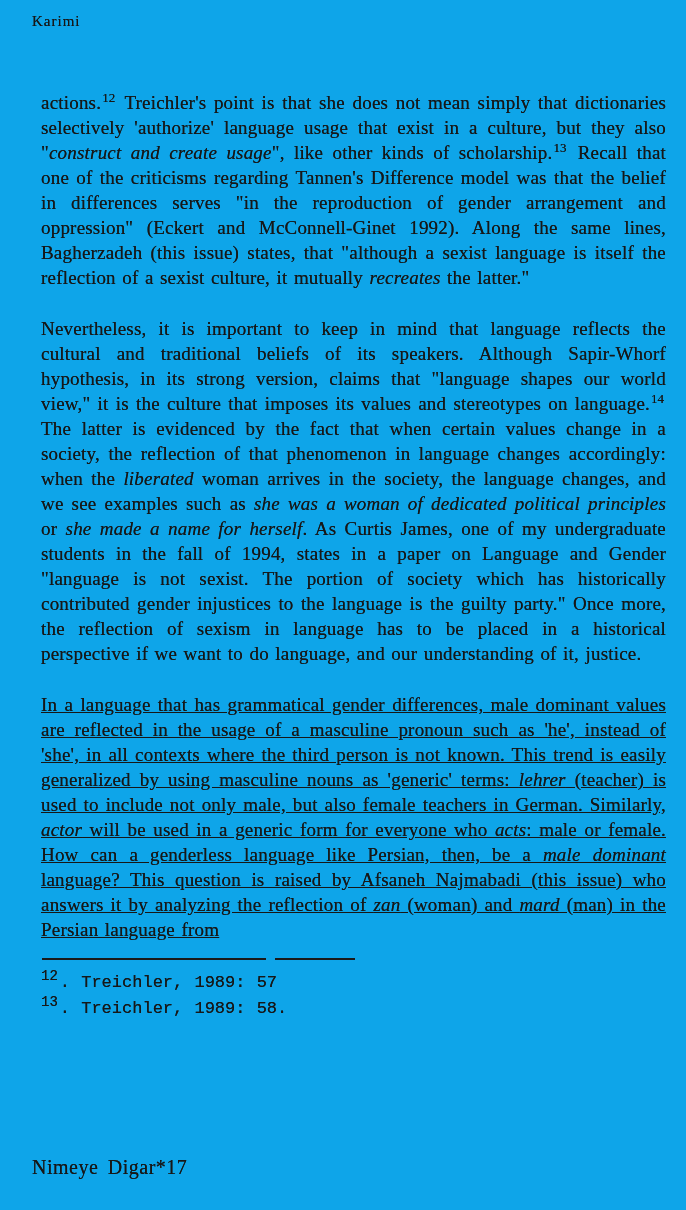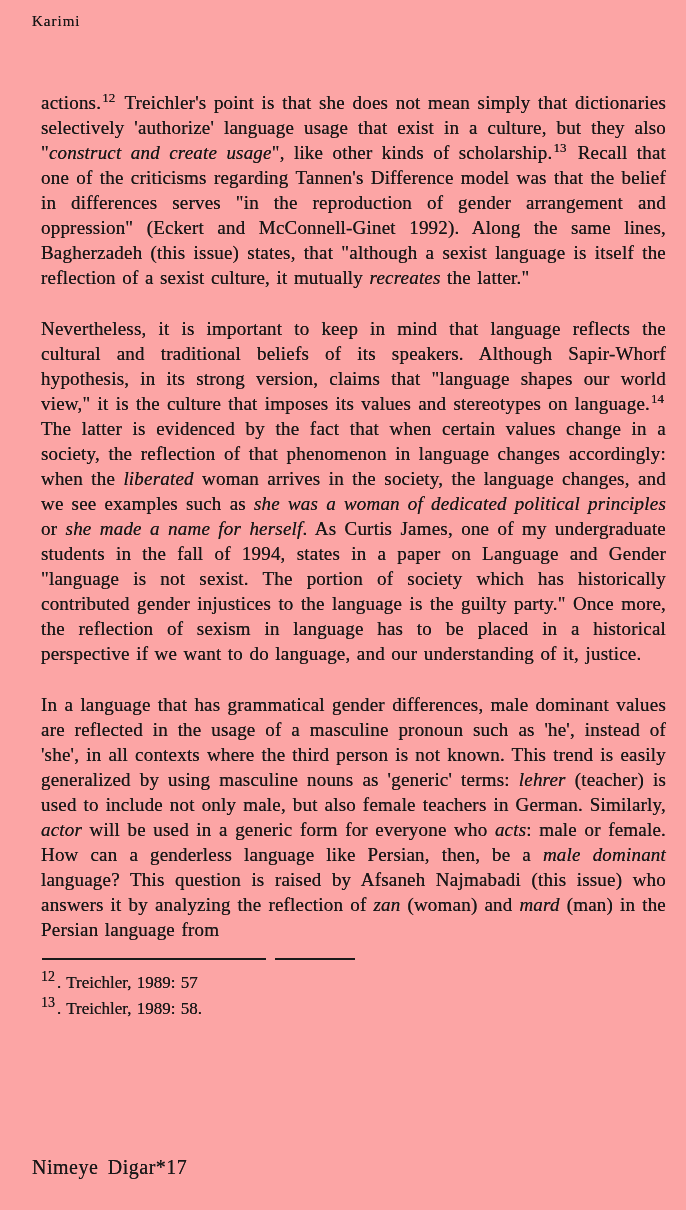--- a/index.html
+++ b/index.html
@@ -5,21 +5,21 @@
   html, body {
     margin: 0;
     padding: 0;
     background: #e8e8e8;
   }
   .page {
     position: relative;
     width: 686px;
     height: 1210px;
     margin: 0 auto;
-    background: #fca5a5;
+    background: #0ea5e9;
     overflow: hidden;
     color: #171717;
     font-family: "Liberation Serif", "DejaVu Serif", serif;
     text-shadow: 0 0 0.6px rgba(20,20,20,0.85);
   }
   .running-header {
     position: absolute;
     top: 13px;
     left: 32px;
     font-size: 15px;
@@ -32,31 +32,32 @@
     width: 625px;
   }
   .body-par {
     margin: 0 0 26px 0;
     font-size: 19px;
     line-height: 25px;
     text-align: justify;
     word-spacing: 1.5px;
     letter-spacing: 0.2px;
   }
-  .body-par:last-of-type { margin-bottom: 16px; }
+  .body-par:last-of-type { margin-bottom: 16px; text-decoration: underline; }
   sup.ref {
     font-size: 13px;
     line-height: 0;
     vertical-align: super;
     padding: 0 2px 0 1px;
     letter-spacing: 0;
   }
   em { font-style: italic; }
   .footnotes {
     margin-top: 16px;
+    font-family: Liberation Mono, monospace;
   }
   .fn-rule {
     display: flex;
     gap: 9px;
     margin: 0 0 10px 1px;
   }
   .fn-rule-segment {
     height: 2px;
     background: #1a1a1a;
   }

